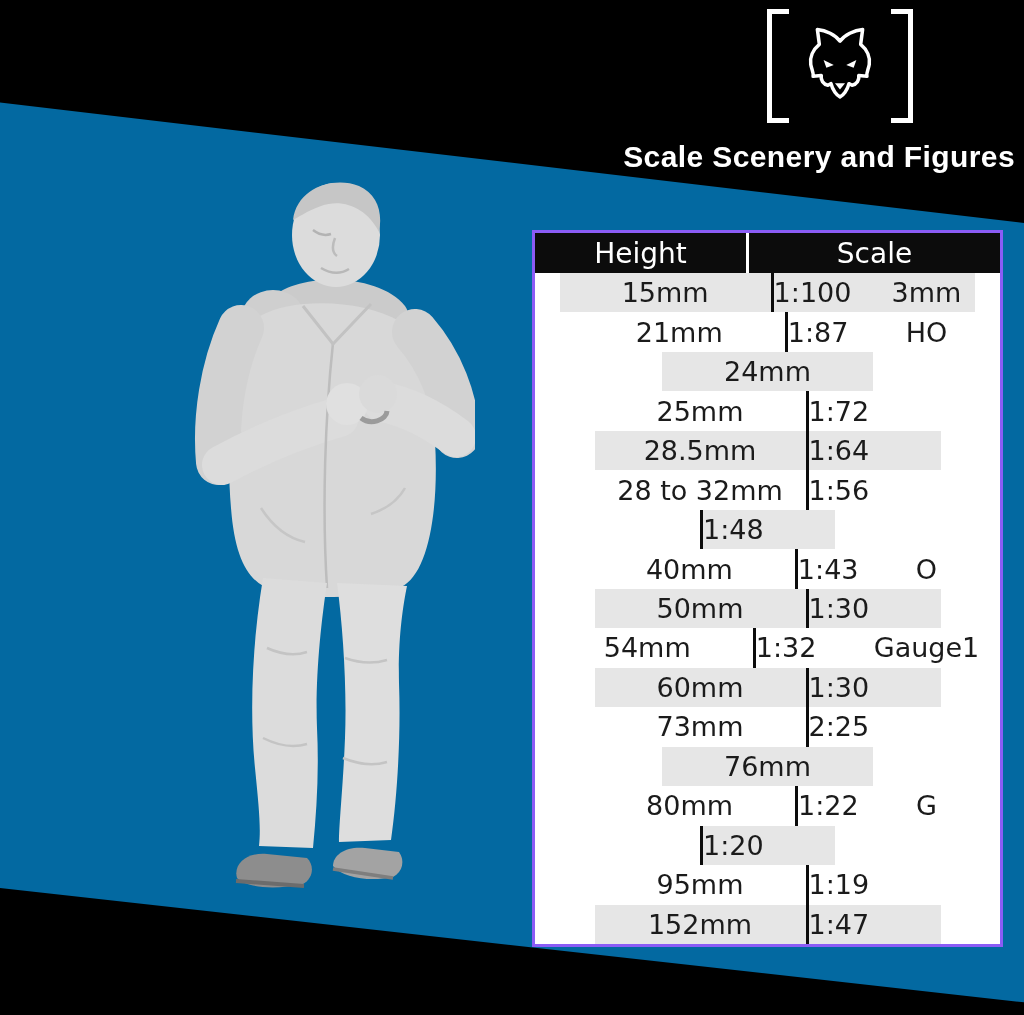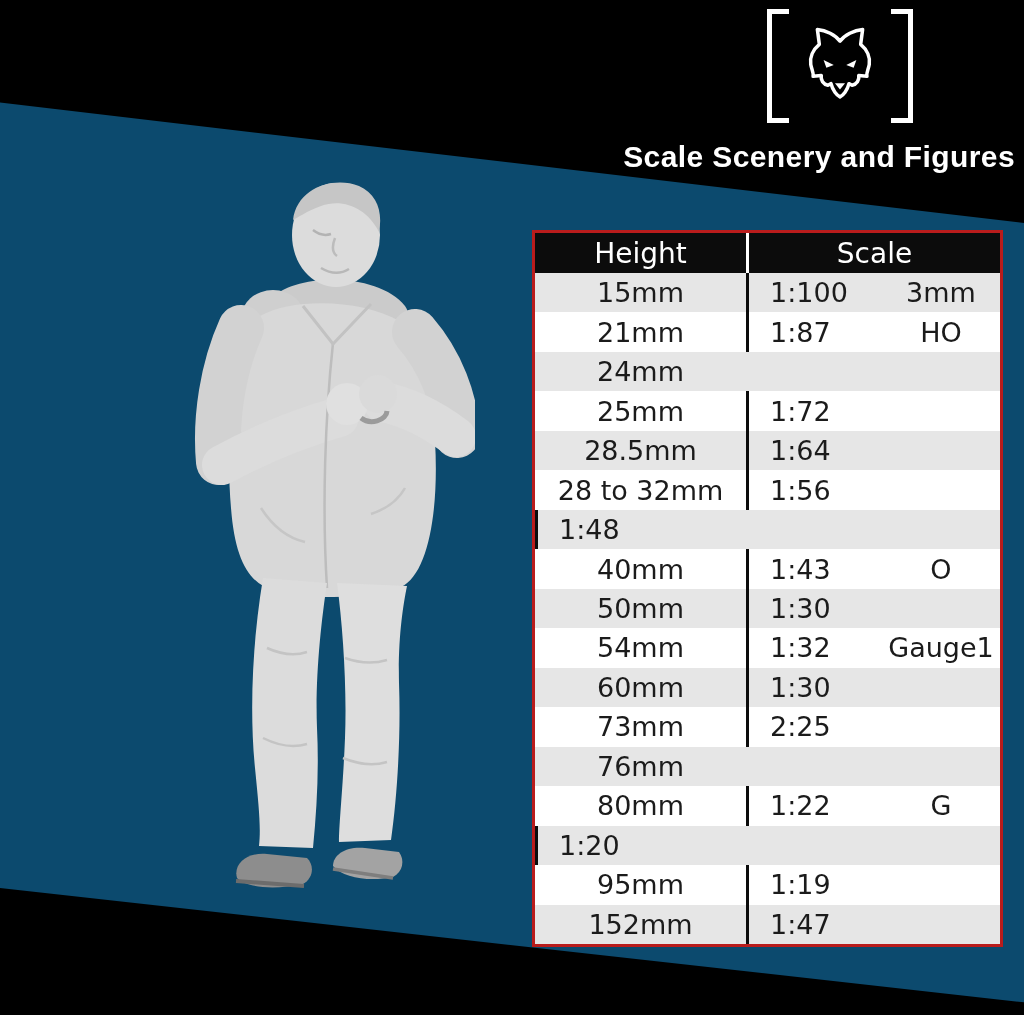--- a/index.html
+++ b/index.html
@@ -1,16 +1,16 @@
 <!DOCTYPE html>
 <html><head>
 <meta charset="utf-8">
 <style>
   html,body{margin:0;padding:0;background:#ffffff;}
-  .stage{position:relative;width:1024px;height:1015px;background:#0c4a6e;overflow:hidden;
+  .stage{position:relative;width:1024px;height:1015px;background:#0369a1;overflow:hidden;
          font-family:"DejaVu Sans",sans-serif;}
 
   
   .banner-top{position:absolute;left:0;top:0;width:1024px;height:223px;background:#000000;
               clip-path:polygon(0 0,100% 0,100% 100%,0 46%);}
   .bracket{position:absolute;width:22px;height:114px;border:5px solid #ffffff;box-sizing:border-box;}
   .bracket.left{left:767px;top:9px;border-right:none;}
   .bracket.right{left:891px;top:9px;border-left:none;}
   .wolf{position:absolute;left:801px;top:21px;width:78px;height:84px;}
   .logo-text{position:absolute;top:140px;right:9px;color:#ffffff;
@@ -19,36 +19,36 @@
 
   
   .banner-bottom{position:absolute;left:0;top:888px;width:1024px;height:127px;background:#000000;
                  clip-path:polygon(0 0,100% 90%,100% 100%,0 100%);}
 
   
   .figure{position:absolute;left:175px;top:178px;width:300px;height:730px;}
 
   
   .scale-table{position:absolute;left:532px;top:230px;width:471px;height:717px;
-               box-sizing:border-box;border:3px solid #b91c1c;background:#ffffff;
+               box-sizing:border-box;border:3px solid #8b5cf6;background:#ffffff;
                display:flex;flex-direction:column;}
   .thead{display:flex;height:40px;flex:none;}
   .th{background:#0c0c0c;color:#ffffff;display:flex;align-items:center;justify-content:center;
       font-size:28px;}
   .th-height{width:211px;}
   .th-scale{flex:1;border-left:3px solid #ffffff;}
-  .tbody{flex:1;display:flex;flex-direction:column;}
+  .tbody{flex:1;display:flex;flex-direction:column;align-items:center;}
   .row{flex:1;display:flex;background:#ffffff;}
   .row.odd{background:#e6e6e6;}
   .cell-height{width:211px;display:flex;align-items:center;justify-content:center;
                font-size:27px;color:#1b1b1b;white-space:nowrap;}
   .cell-scale{flex:1;border-left:3px solid #0c0c0c;display:flex;align-items:center;
               font-size:27px;color:#1b1b1b;}
-  .ratio{width:118px;padding-left:21px;white-space:nowrap;}
-  .gauge{flex:1;text-align:center;padding-right:6px;white-space:nowrap;}
+  .ratio{width:118px;white-space:nowrap;}
+  .gauge{flex:1;text-align:center;padding-right:14px;white-space:nowrap;}
 </style>
 </head>
 <body>
 
 <div class="stage">
 
   <div class="banner-top"></div>
   <div class="bracket left"></div>
   <div class="bracket right"></div>
   <svg class="wolf" viewBox="0 0 100 100">

